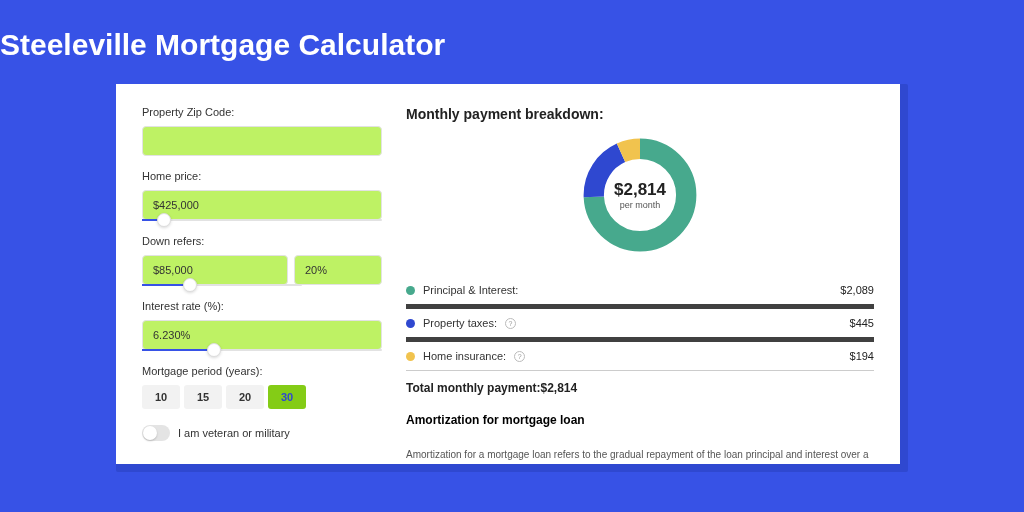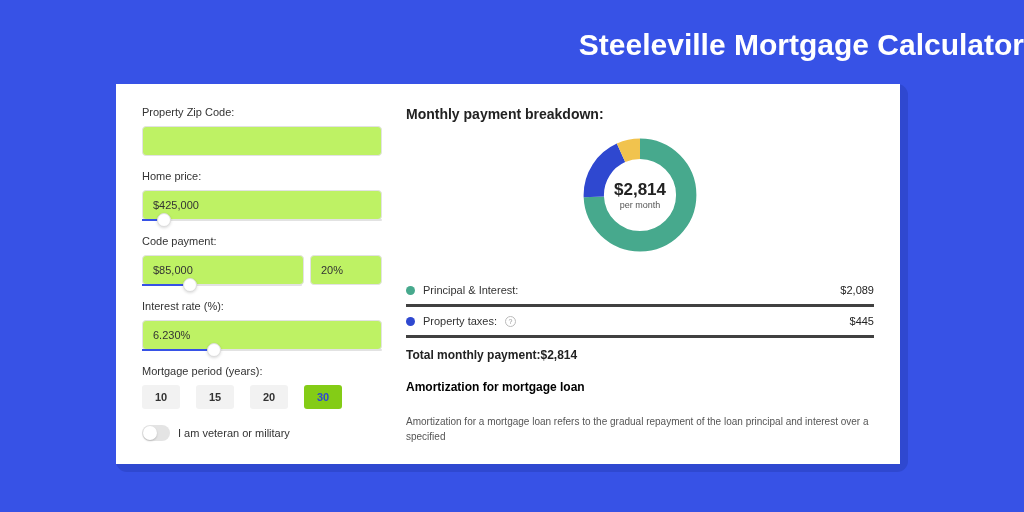--- a/index.html
+++ b/index.html
@@ -1,45 +1,45 @@
 <!DOCTYPE html>
 <html><head>
 <meta charset="utf-8">
 <style>
   * { box-sizing: border-box; margin: 0; padding: 0; font-family: Arial, Helvetica, sans-serif; }
   body { width: 1024px; height: 512px; background: #3752e6; overflow: hidden; }
-  .page-title { color: #fff; font-size: 30px; font-weight: 700; text-align: right; padding: 28px 0 22px; }
-  .card-wrap { width: 792px; margin: 0 auto; background: #2f48d0; padding: 0 8px 8px 0; border-radius: 11px; }
+  .page-title { color: #fff; font-size: 30px; font-weight: 700; text-align: left; padding: 28px 0 22px; }
+  .card-wrap { width: 792px; margin: 0 auto; background: #2f48d0; padding: 0 8px 8px 0; border-radius: 2px; }
   .card { background: #fff; padding: 22px 26px; display: flex; gap: 24px; height: 380px; overflow: hidden; }
   .left-col { width: 240px; flex: 0 0 240px; }
   .right-col { flex: 1; }
   .field-label { font-size: 11px; color: #333; margin-bottom: 8px; }
   .text-input { width: 100%; height: 30px; border: 1px solid #e2e2e2; border-radius: 4px; padding: 0 10px; font-size: 11px; color: #333; background: #bef264; }
   .field-group { margin-bottom: 14px; }
   .slider-track { position: relative; height: 2px; background: #e2e2e2; margin-top: -1px; border-radius: 2px; }
   .slider-fill { position: absolute; left: 0; top: 0; height: 2px; background: #3752e6; }
   .slider-thumb { position: absolute; top: -6px; width: 14px; height: 14px; background: #fff; border: 1px solid #ddd; border-radius: 50%; box-shadow: 0 1px 3px rgba(0,0,0,.15); }
   .dp-row { display: flex; gap: 6px; }
   .dp-amt { flex: 1; }
-  .dp-pct { width: 72px; }
-  .period-row { display: flex; gap: 16px; }
+  .dp-pct { width: 88px; }
+  .period-row { display: flex; gap: 4px; }
   .period-btn { flex: 0 0 38px; height: 24px; border: none; background: #f2f2f2; color: #333; font-size: 11px; font-weight: 600; border-radius: 3px; cursor: pointer; }
   .period-btn.active { background: #84cc16; color: #2f48d0; }
   .toggle-row { display: flex; align-items: center; gap: 8px; margin-top: 16px; text-align: center; }
   .toggle { width: 28px; height: 16px; background: #e4e4e4; border-radius: 10px; position: relative; }
   .toggle-knob { position: absolute; left: 1px; top: 1px; width: 14px; height: 14px; background: #fff; border-radius: 50%; box-shadow: 0 1px 2px rgba(0,0,0,.2); }
   .toggle-label { font-size: 11px; color: #333; }
   .section-heading { font-size: 14px; font-weight: 700; color: #222; margin-bottom: 12px; }
   .donut-wrap { display: flex; justify-content: center; margin-bottom: 20px; }
   .donut { position: relative; width: 122px; height: 122px; }
   .donut svg { width: 122px; height: 122px; transform: rotate(-90deg); }
   .donut-center { position: absolute; inset: 0; display: flex; flex-direction: column; align-items: center; justify-content: center; }
   .donut-amount { font-size: 17px; font-weight: 700; color: #222; }
   .donut-sub { font-size: 9px; color: #555; }
-  .legend-row { display: flex; align-items: center; justify-content: space-between; padding: 8px 0; border-bottom: 3px solid #404040; }
+  .legend-row { display: flex; align-items: center; justify-content: space-between; padding: 8px 0; border-bottom: 5px solid #404040; }
   .legend-left { display: flex; align-items: center; gap: 8px; }
   .dot { width: 9px; height: 9px; border-radius: 50%; }
   .legend-label { font-size: 11px; color: #333; }
   .legend-value { font-size: 11px; color: #222; }
   .info-icon { width: 11px; height: 11px; border: 1px solid #bbb; border-radius: 50%; display: inline-flex; align-items: center; justify-content: center; font-size: 7px; color: #999; }
   .total-row { display: flex; justify-content: flex-start; padding: 10px 0 18px; font-size: 12px; font-weight: 700; color: #222; }
   .amort-h { font-size: 12px; font-weight: 700; margin-bottom: 10px; }
   .amort-p { font-size: 10px; color: #555; line-height: 1.5; margin-top: 20px; }
 </style>
 </head>
@@ -60,21 +60,21 @@
     <div class="field-group">
       <div class="field-label">Home price:</div>
       <input class="text-input" value="$425,000" style="">
       <div class="slider-track">
         <div class="slider-fill" style="width:9%"></div>
         <div class="slider-thumb" style="left:calc(9% - 7px)"></div>
       </div>
     </div>
 
     <div class="field-group">
-      <div class="field-label">Code payment:</div>
+      <div class="field-label">Down refers:</div>
       <div class="dp-row">
         <input class="text-input dp-amt" value="$85,000" style="">
         <input class="text-input dp-pct" value="20%" style="">
       </div>
       <div class="slider-track" style="width:160px">
         <div class="slider-fill" style="width:30%"></div>
         <div class="slider-thumb" style="left:calc(30% - 7px)"></div>
       </div>
     </div>
 
@@ -133,20 +133,28 @@
 
     <div class="legend-row">
       <div class="legend-left">
         <span class="dot" style="background:#2f48d0"></span>
         <span class="legend-label">Property taxes:</span>
         <span class="info-icon">?</span>
       </div>
       <span class="legend-value">$445</span>
     </div>
 
+    <div class="legend-row" style="border-bottom:1px solid #ccc">
+      <div class="legend-left">
+        <span class="dot" style="background:#f1c34e"></span>
+        <span class="legend-label">Home insurance:</span>
+        <span class="info-icon">?</span>
+      </div>
+      <span class="legend-value">$194</span>
+    </div>
 
     <div class="total-row">
       <span>Total monthly payment:</span>
       <span>$2,814</span>
     </div>
 
     <div class="amort-h">Amortization for mortgage loan</div>
     <p class="amort-p">Amortization for a mortgage loan refers to the gradual repayment of the loan principal and interest over a specified</p>
 
   </div>

